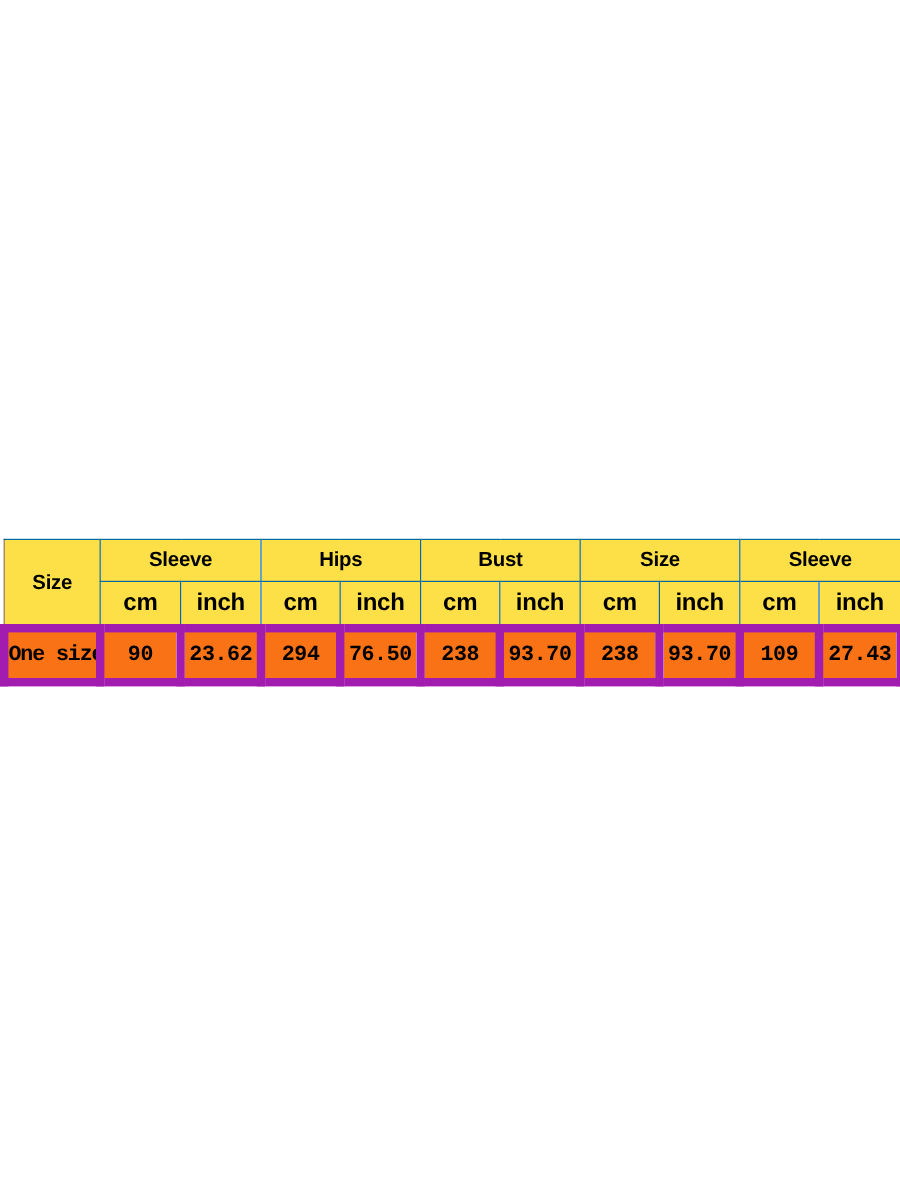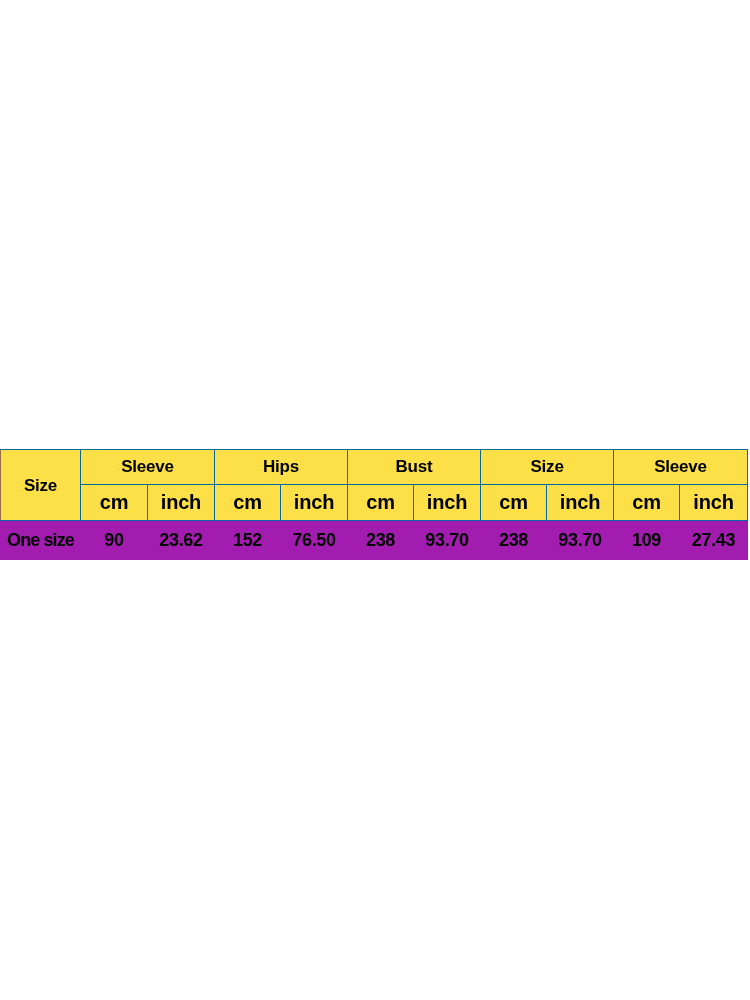--- a/index.html
+++ b/index.html
@@ -62,26 +62,27 @@
     font-size: 20px;
   }
   .hd-size {
     height: 69px;
     line-height: 69px;
     font-size: 17px;
   }
 
   
   .dt {
-    background: #a21caf;
-    border: 1px solid #a21caf;
+    background: #f97316;
+    border: 7px solid #a21caf;
     height: 38px;
     line-height: 38px;
     font-size: 18px;
     letter-spacing: -0.3px;
+    font-family: Liberation Mono, monospace;
   }
   .dt-size {
     font-size: 18px;
     letter-spacing: -0.9px;
   }
 
   
   .hd-size { border-left-color: #9a6f44; }
 </style>
 </head>
@@ -124,21 +125,21 @@
           <td class="hd hd-unit">cm</td>
           <td class="hd hd-unit">inch</td>
           <td class="hd hd-unit">cm</td>
           <td class="hd hd-unit">inch</td>
         </tr>
 
         <tr>
           <td class="dt dt-size">One size</td>
           <td class="dt">90</td>
           <td class="dt">23.62</td>
-          <td class="dt">152</td>
+          <td class="dt">294</td>
           <td class="dt">76.50</td>
           <td class="dt">238</td>
           <td class="dt">93.70</td>
           <td class="dt">238</td>
           <td class="dt">93.70</td>
           <td class="dt">109</td>
           <td class="dt">27.43</td>
         </tr>
       </tbody>
     </table>

